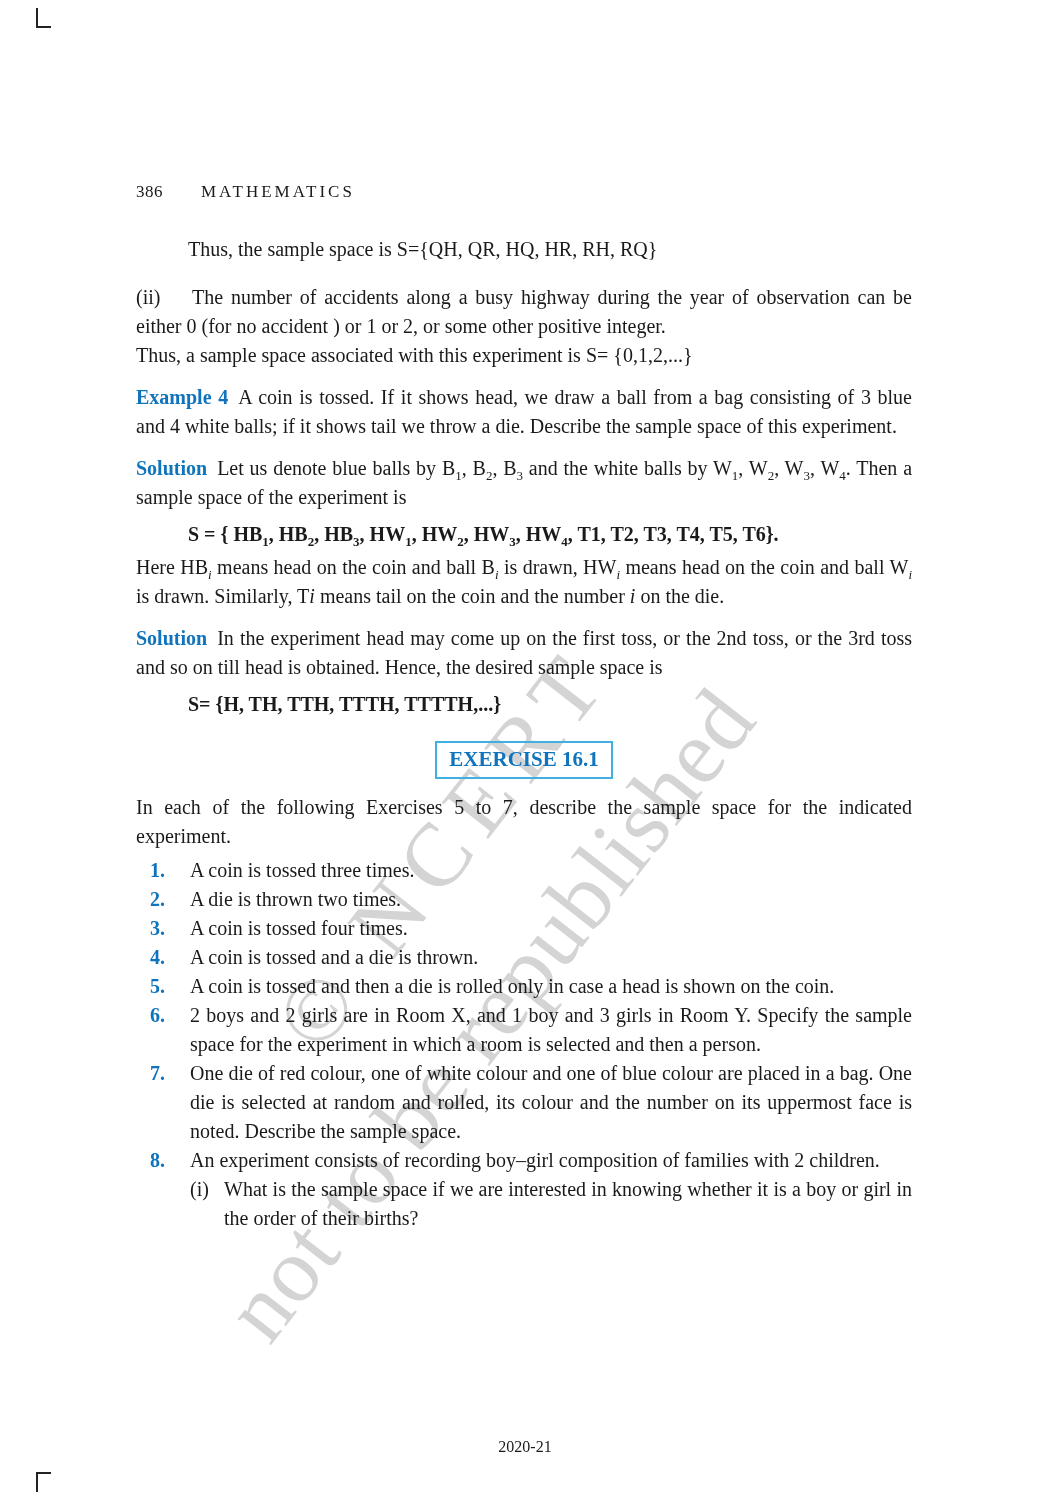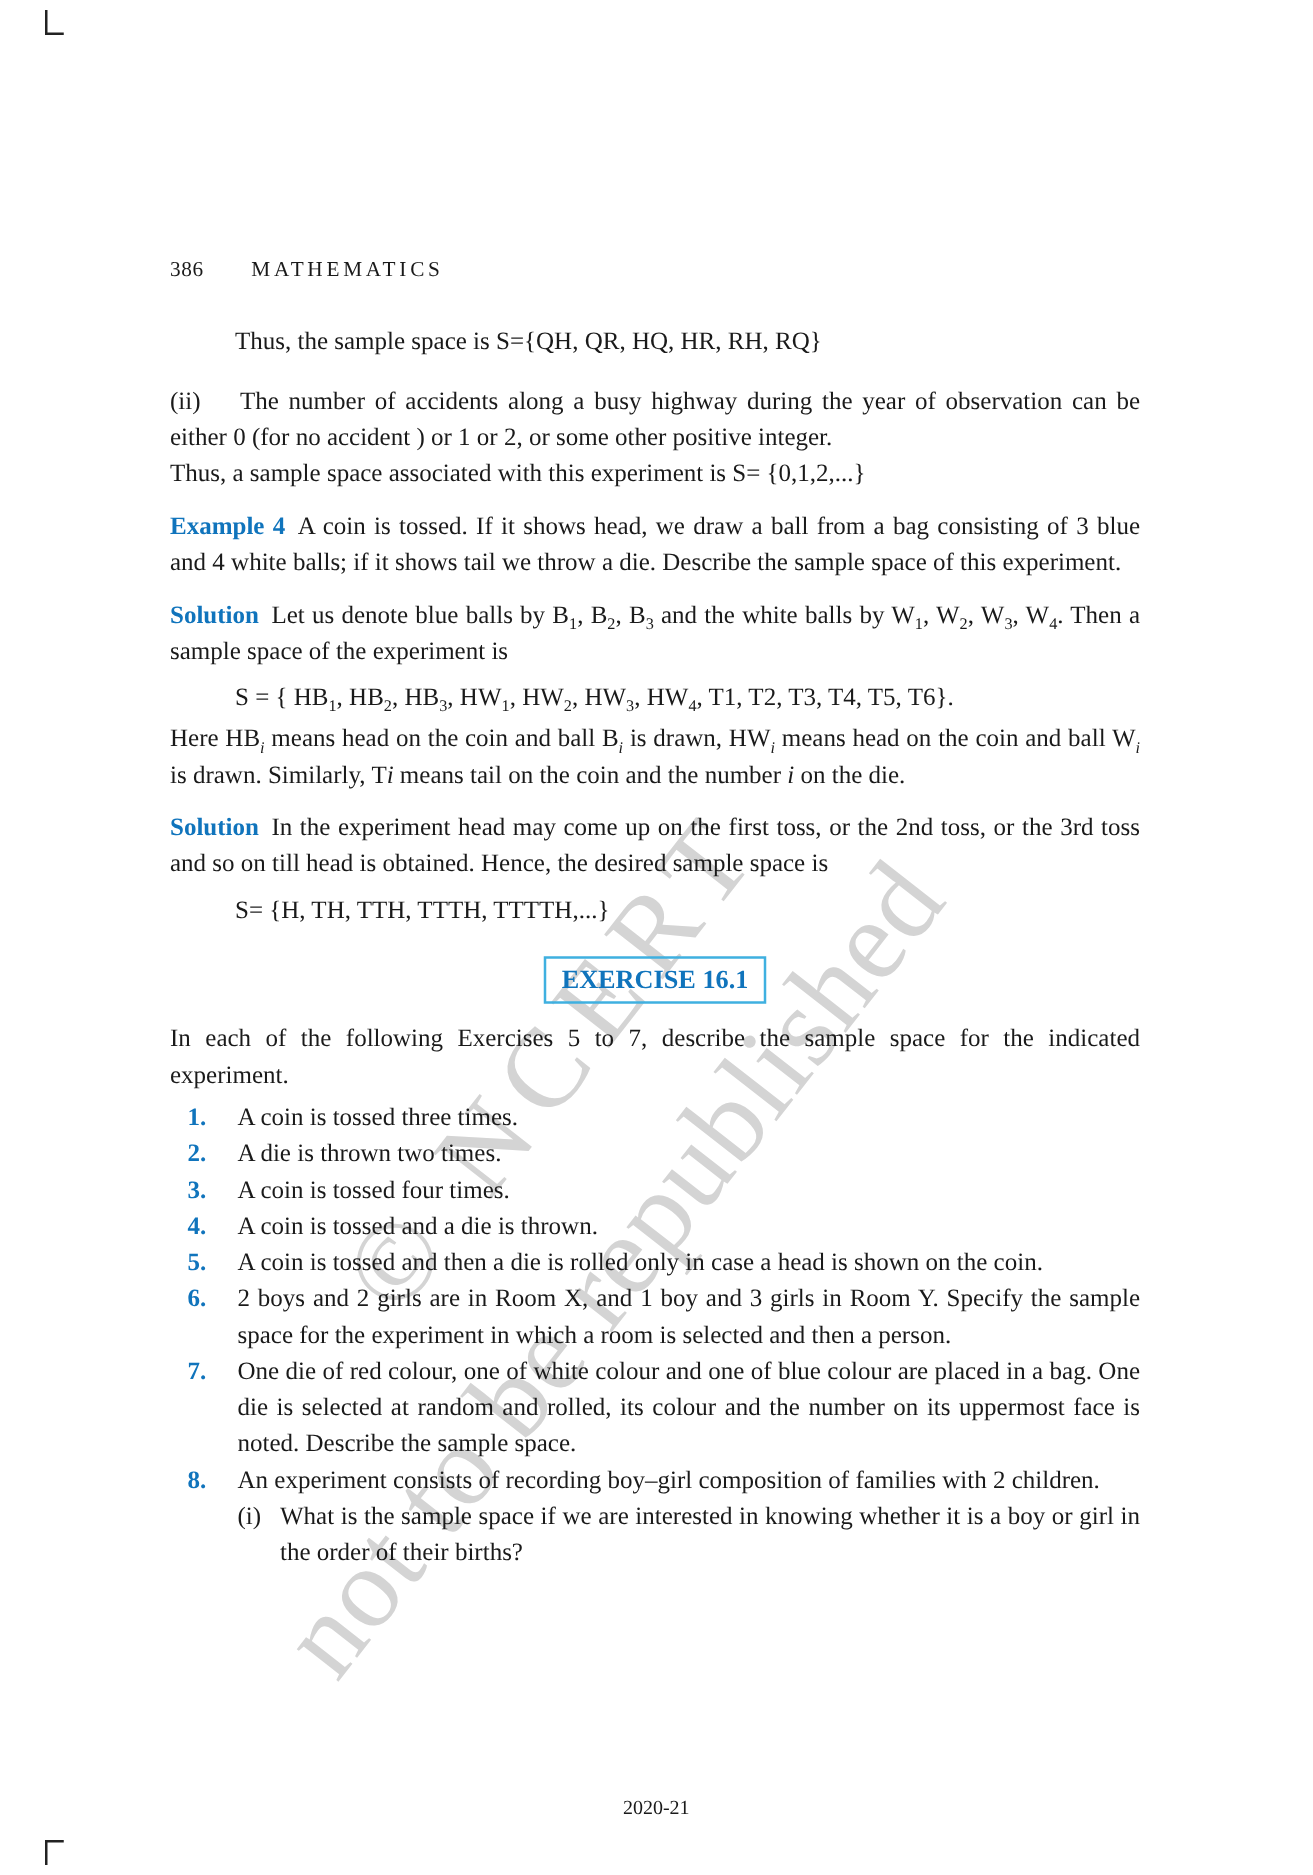--- a/index.html
+++ b/index.html
@@ -25,29 +25,29 @@
              border-left:2px solid #222; border-top:2px solid #222; }
   
   .wm { position:absolute; white-space:nowrap; color:var(--watermark);
         transform:rotate(-52deg); transform-origin:0 50%; z-index:0;
         font-family:"Liberation Serif", serif; }
   .wm1 { left:295px; top:985px; font-size:90px; letter-spacing:14px; }
   .wm2 { left:245px; top:1275px; font-size:92px; letter-spacing:1px; }
   
   .content { position:absolute; left:136px; top:180px; width:776px;
              font-size:20px; line-height:1.45; z-index:1; }
-  .pagehead { font-size:17px; margin-bottom:30px; letter-spacing:0.5px;margin-top:24px; }
+  .pagehead { font-size:17px; margin-bottom:30px; letter-spacing:0.5px; }
   .pagehead .pgnum { margin-right:38px; }
   .pagehead .runhead { letter-spacing:3px; }
   .para { text-align:justify; }
   .indent-first { text-indent:52px; }
   .lbl { color:var(--accent); font-weight:bold; margin-right:10px; }
   .roman-label { display:inline-block; width:56px;margin-top:19px; }
   .mt-md { margin-top:13px; }
-  .sline { padding-left:52px; margin-top:8px; margin-bottom:4px; text-align:left; }
+  .sline { padding-left:52px; margin-top:8px; margin-bottom:4px; text-align:left;font-weight:bold; }
   sub { font-size:13px; line-height:0; }
   .exbox-wrap { text-align:center; margin:22px 0 14px 0; }
   .exbox { display:inline-block; border:2px solid var(--box_border);
            padding:1px 12px 3px 12px; color:var(--accent); font-weight:bold;
            font-size:21px; }
   .ex-list { margin-top:5px; }
   .ex-item { display:flex; margin-left:14px; }
   .ex-num { flex:none; width:40px; color:var(--accent); font-weight:bold; }
   .ex-text { flex:1; text-align:justify; }
   .ex-sub { display:flex; }

